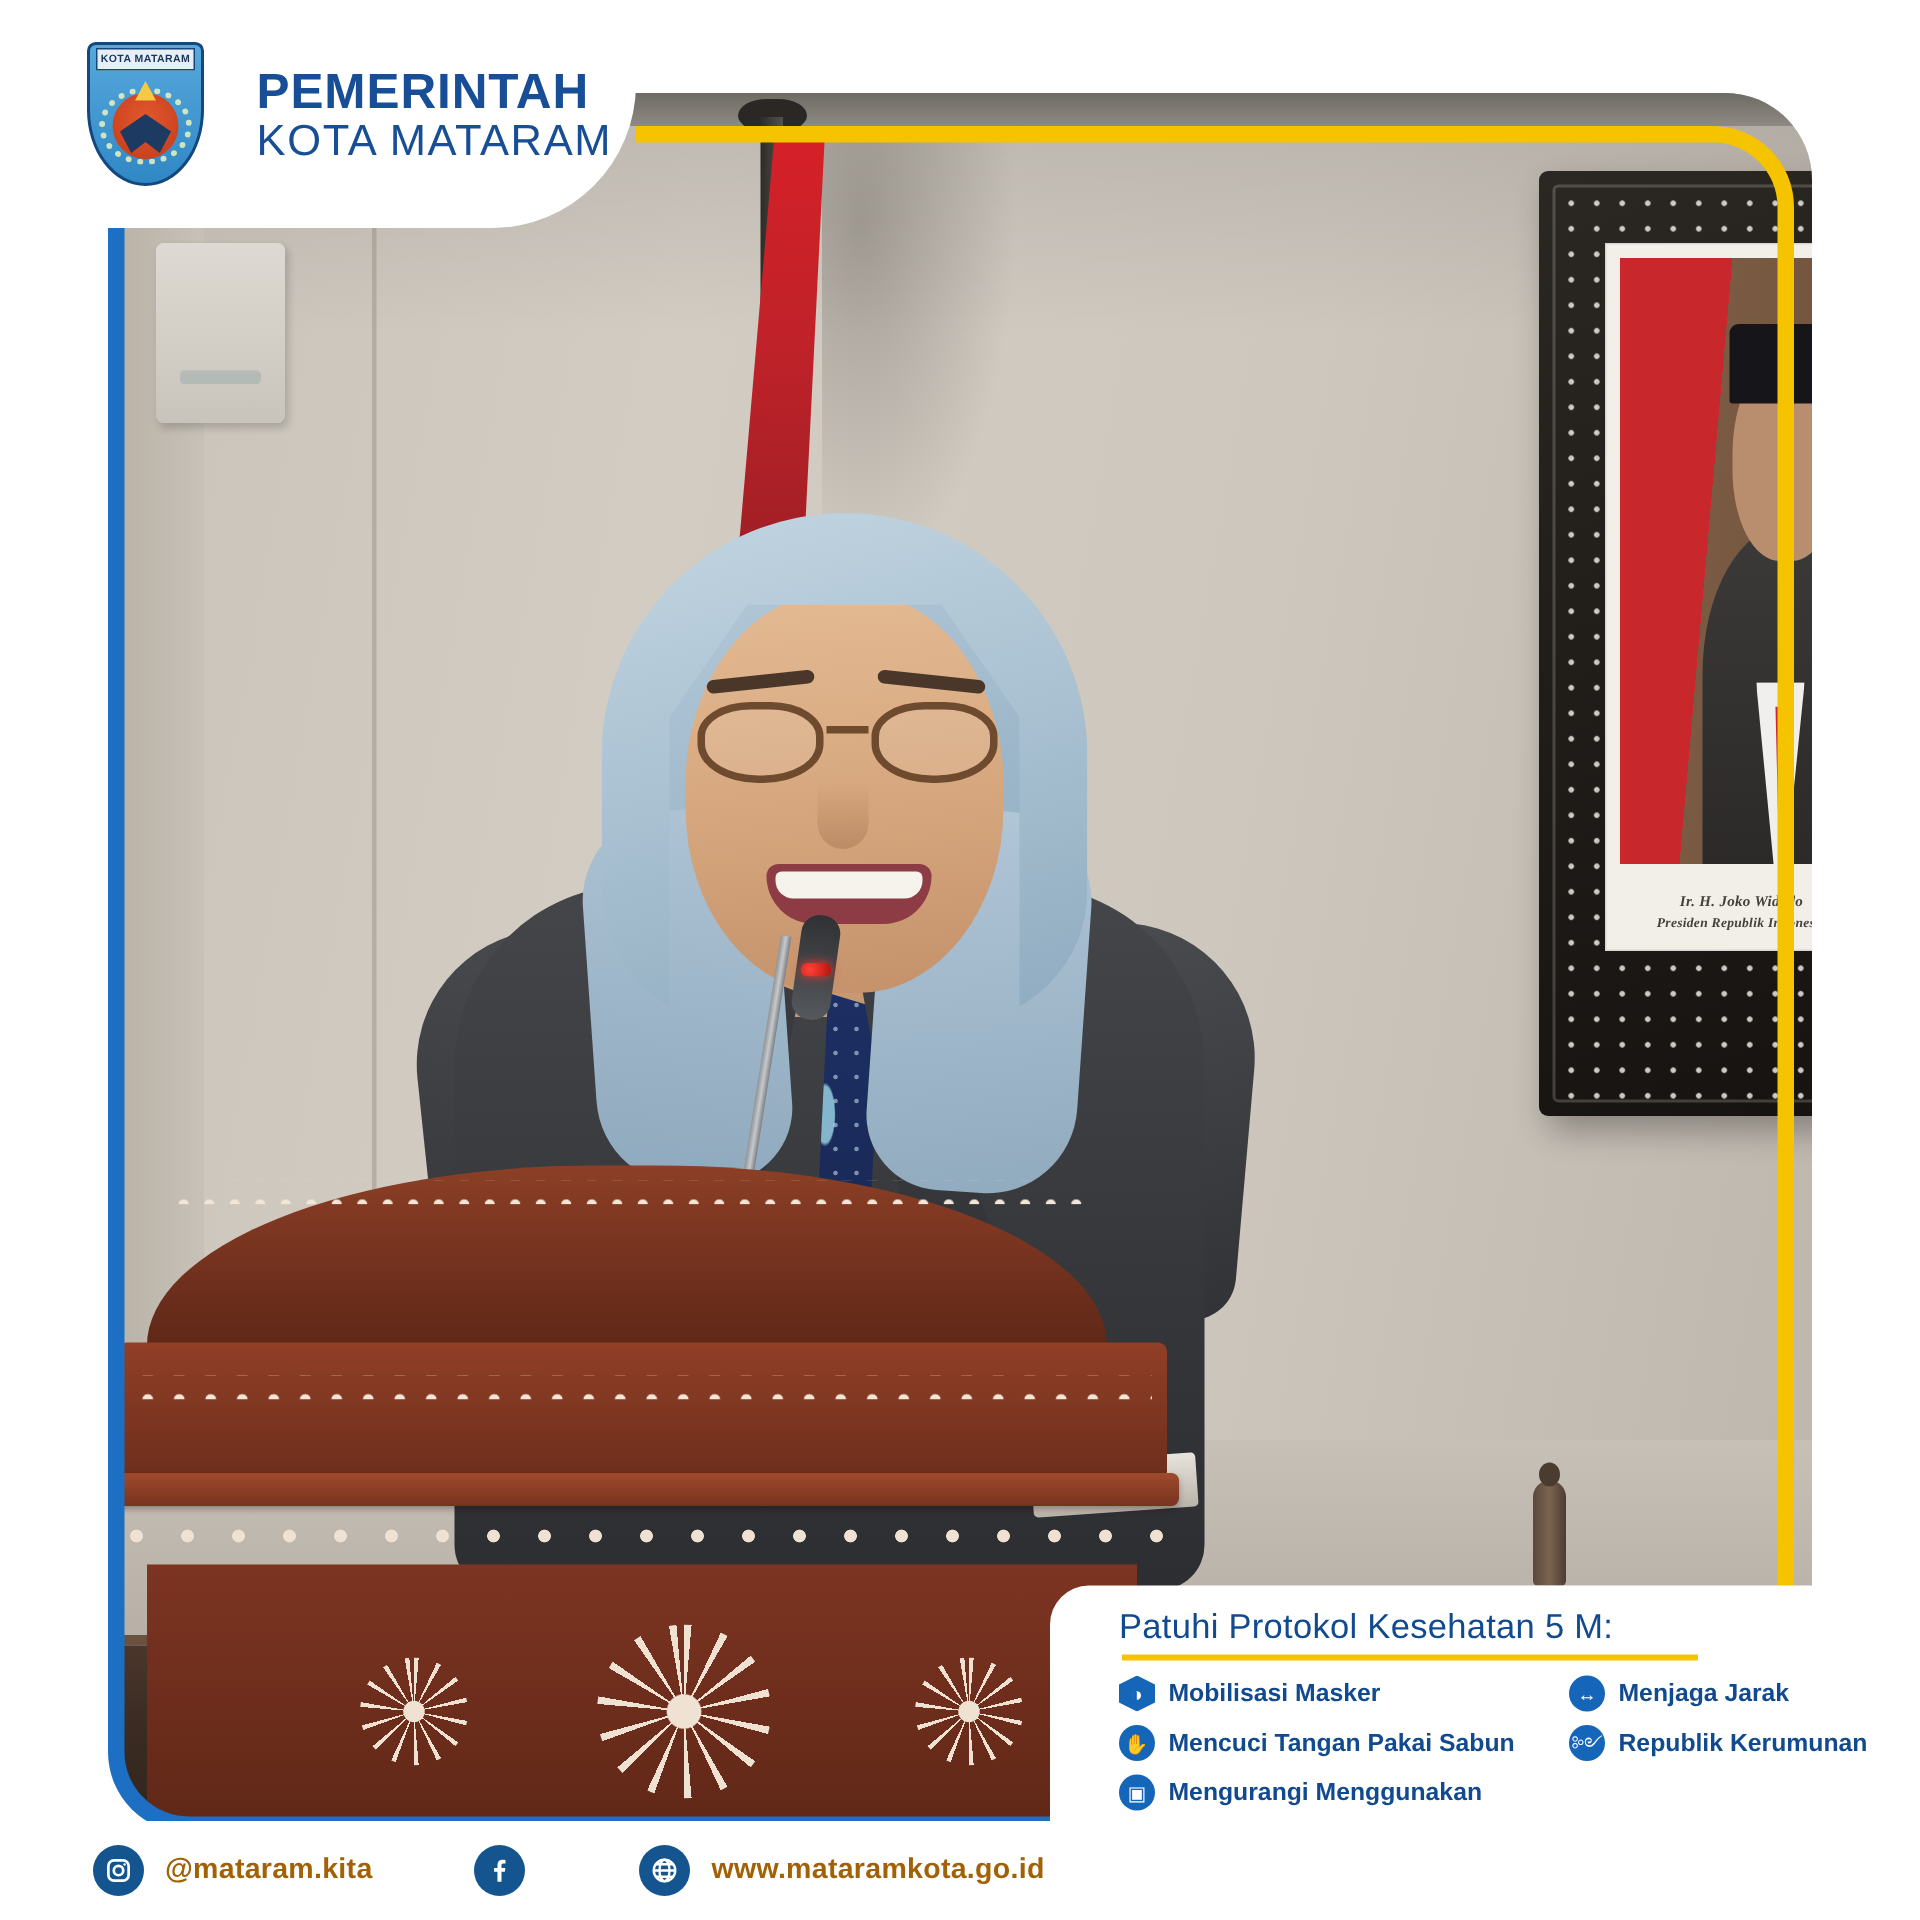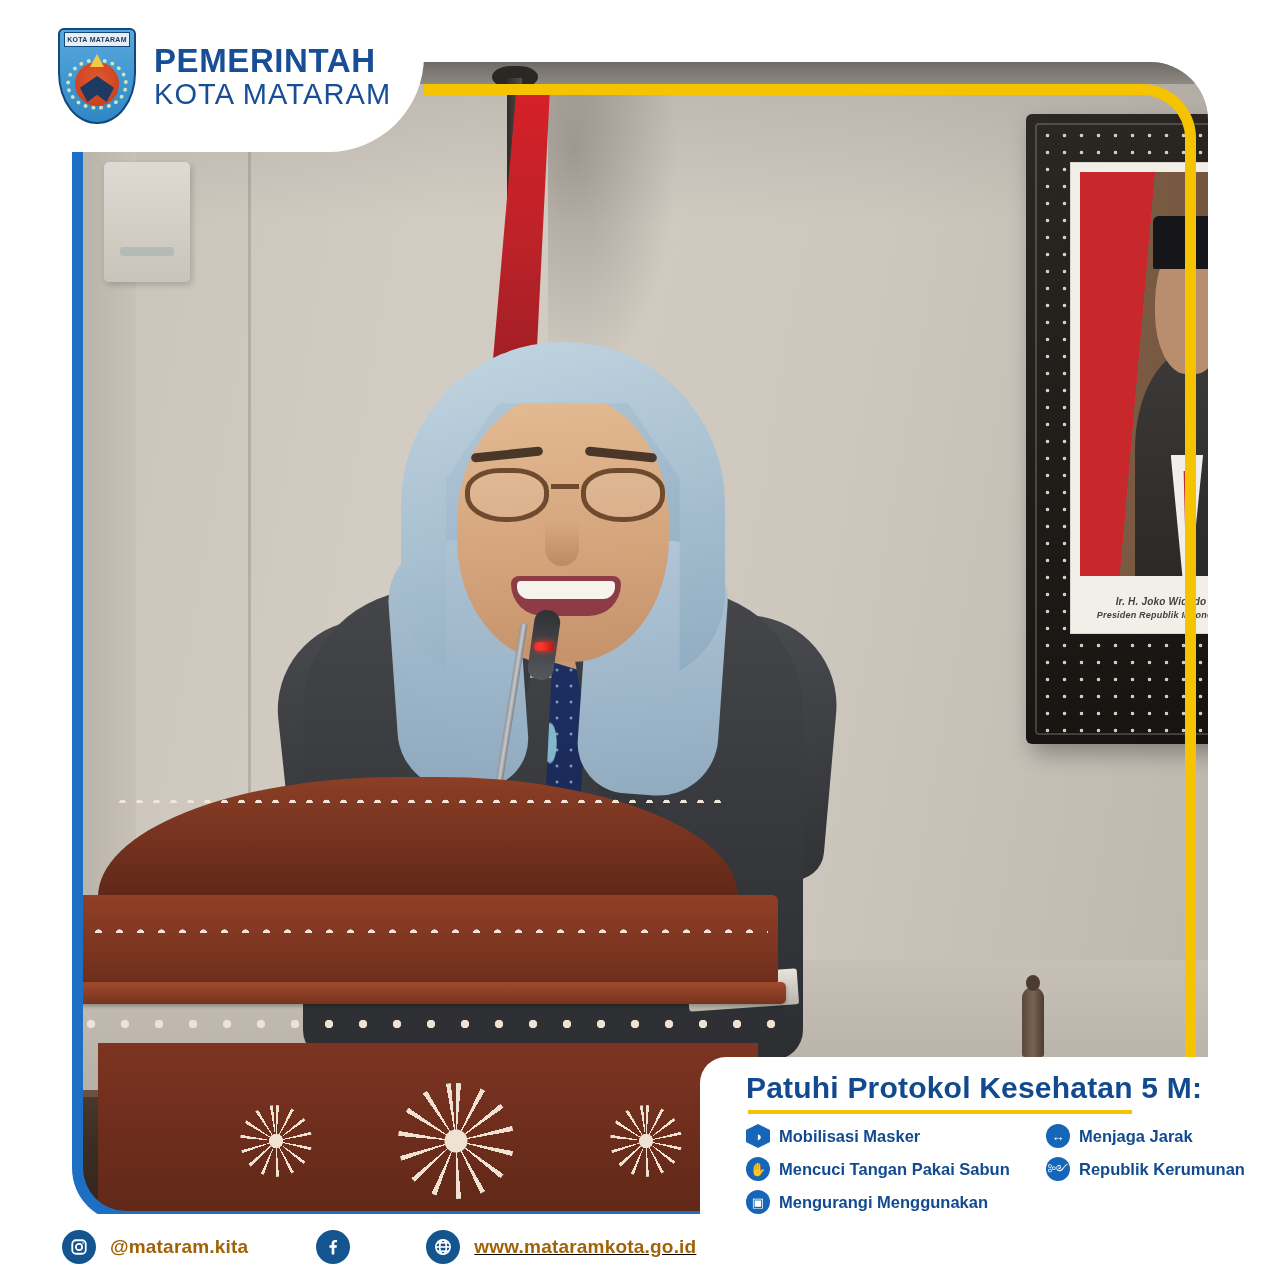--- a/index.html
+++ b/index.html
@@ -119,21 +119,21 @@
   .p-shirt {
     position: absolute; left: 56%; bottom: 0; width: 20%; height: 30%;
     background: #f0efed; clip-path: polygon(0 0,100% 0,62% 100%,36% 100%);
   }
   .p-tie {
     position: absolute; left: 62%; bottom: 0; width: 11%; height: 26%;
     background: #c42a2e; clip-path: polygon(18% 0,82% 0,66% 100%,32% 100%);
   }
   .p-caption { position: absolute; left: 0; right: 0; bottom: 14px; text-align: center; }
   .p-caption div {
-    font-family: Liberation Sans, sans-serif;
+    font-family: Liberation Serif, serif;
     font-style: italic; font-weight: 700;
     color: #44403b; letter-spacing: .2px;
   }
   .p-name { font-size: 10px; }
   .p-role { font-size: 9px; margin-top: 3px; }
 
   
   .dado {
     position: absolute; left: 0; bottom: 0; width: 100%; height: 120px;
     background: linear-gradient(180deg,#4a372c 0%, #3c2c23 40%, #32251d 100%);
@@ -371,21 +371,21 @@
     border-right: 11px solid #f5c300;
     border-top-right-radius: 54px;
     pointer-events: none;
   }
 
   
   .header-banner {
     position: absolute; left: 0; top: 0; width: 424px; height: 152px;
     background: #ffffff;
     border-bottom-right-radius: 96px;
-    display: flex; align-items: center; gap: 18px;
+    display: flex; align-items: center; gap: 35px;
     padding-left: 58px;
     z-index: 8;
   }
   .header-banner:after {
     content: ""; position: absolute; right: -2px; top: 0;
     width: 0; height: 0;
   }
   .crest { width: 78px; height: 96px; position: relative; }
   .crest-shield {
     position: absolute; inset: 0;
@@ -435,21 +435,21 @@
   
   .protocol {
     position: absolute; left: 700px; top: 1057px;
     width: 560px; height: 160px;
     background: #ffffff;
     border-top-left-radius: 26px;
     padding: 14px 18px 0 46px;
     z-index: 9;
   }
   .protocol-title {
-    font-size: 30px; font-weight: 700; color: #124a8f;
+    font-size: 23px; font-weight: 400; color: #124a8f;
     letter-spacing: .2px;
   }
   .protocol-rule {
     width: 384px; height: 4px; background: #f5c300; margin: 5px 0 10px 2px;
   }
   .protocol-grid {
     display: grid;
     grid-template-columns: 300px 250px;
     row-gap: 9px;
   }
@@ -469,21 +469,21 @@
   
   .footer {
     position: absolute; left: 0; bottom: 0; width: 1280px; height: 66px;
     background: #ffffff;
     display: flex; align-items: center;
     z-index: 9;
   }
   .f-item { display: flex; align-items: center; gap: 14px; }
   .f-item.ig   { margin-left: 62px; }
   .f-item.fb   { margin-left: 68px; }
-  .f-item.web  { margin-left: 76px; text-decoration: underline; }
+  .f-item.web  { margin-left: 76px; }
   .f-ico {
     width: 34px; height: 34px; border-radius: 50%;
     background: #15558f; color: #fff;
     display: flex; align-items: center; justify-content: center;
     font-size: 19px; font-weight: 700; line-height: 1;
     flex: 0 0 34px;
   }
   .f-ico svg { display: block; }
   .f-text { font-size: 19px; font-weight: 800; color: #a16207; letter-spacing: .2px; }
 </style>

